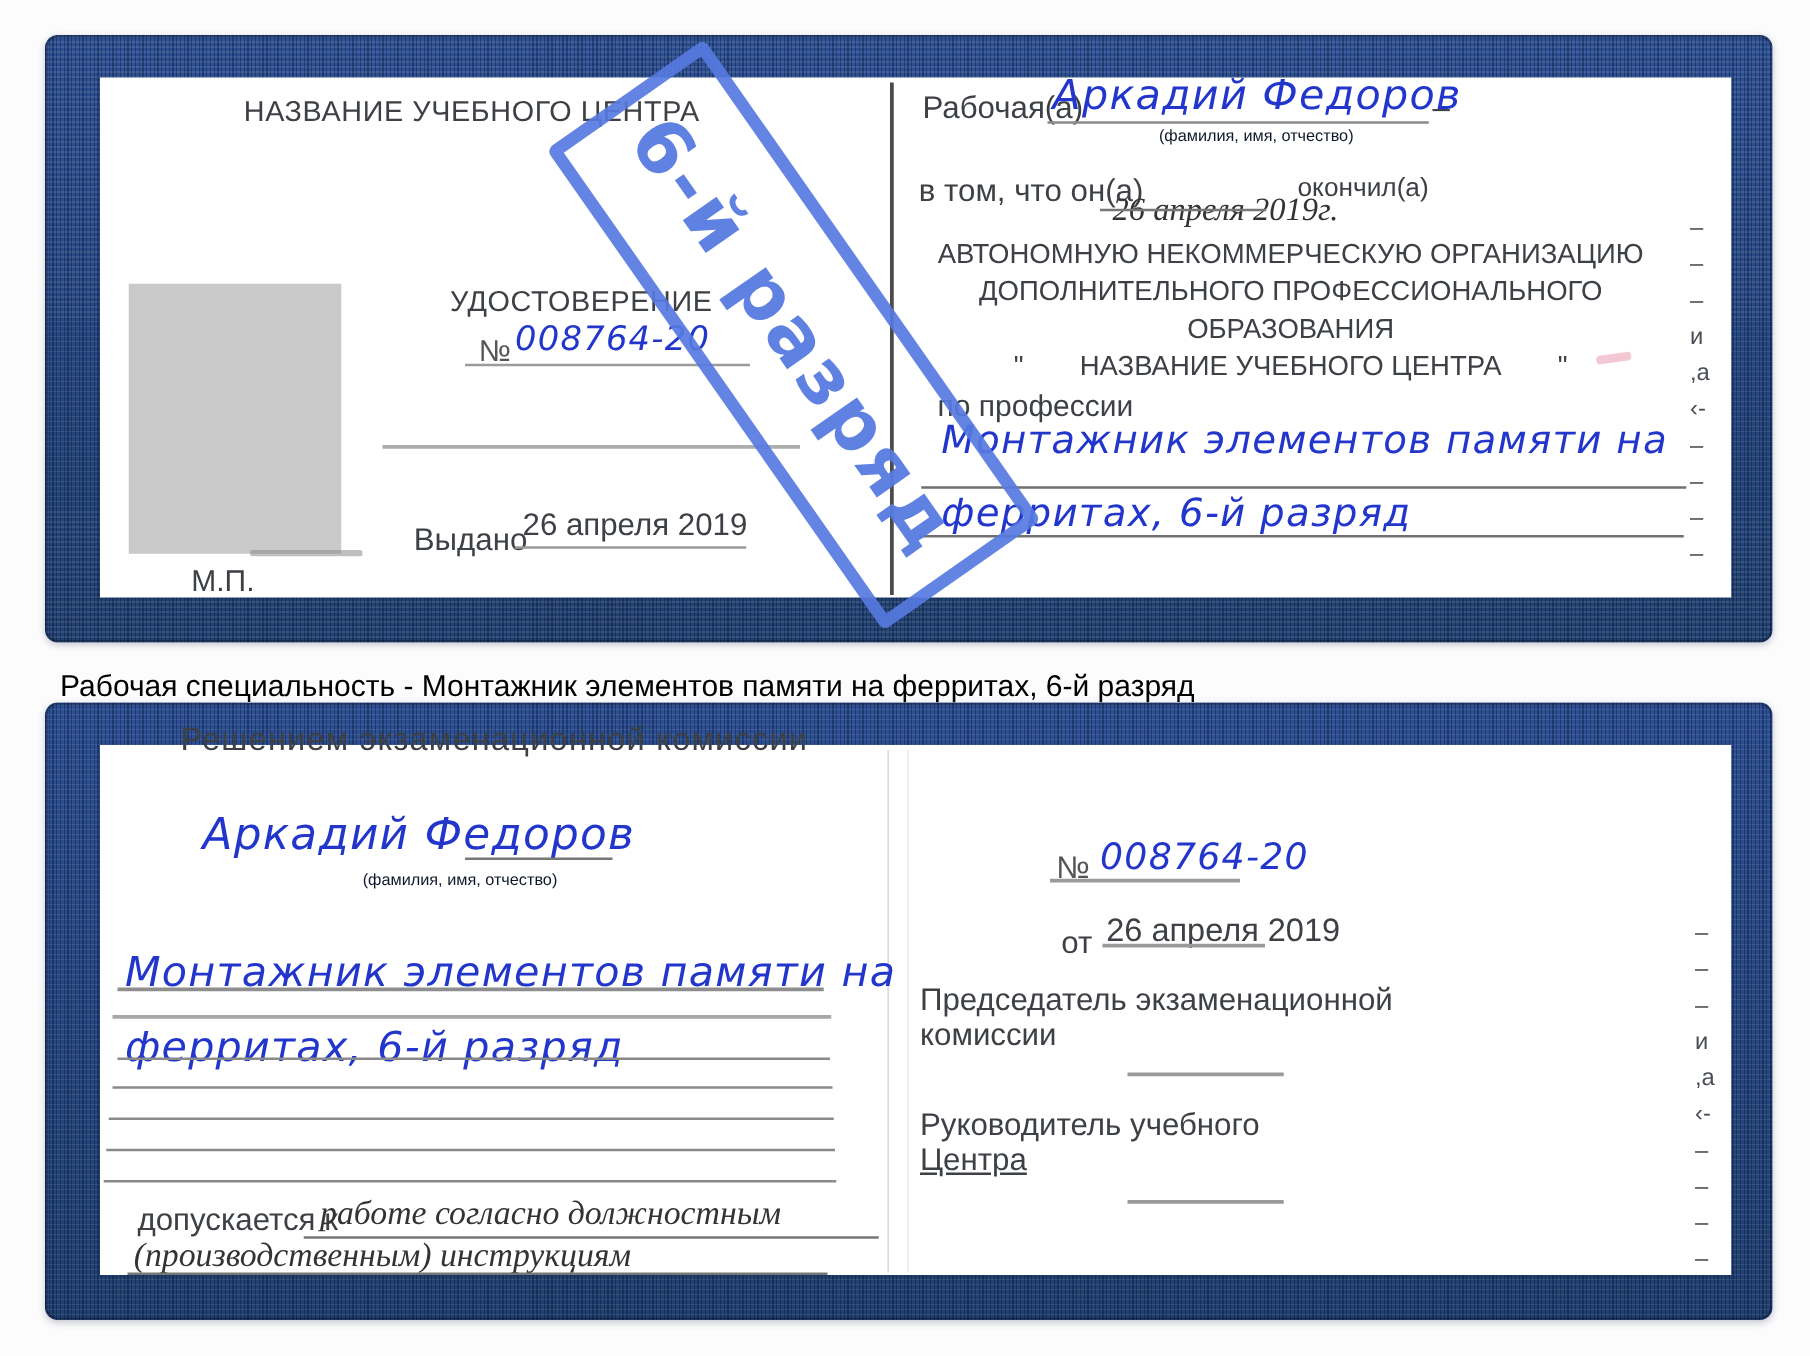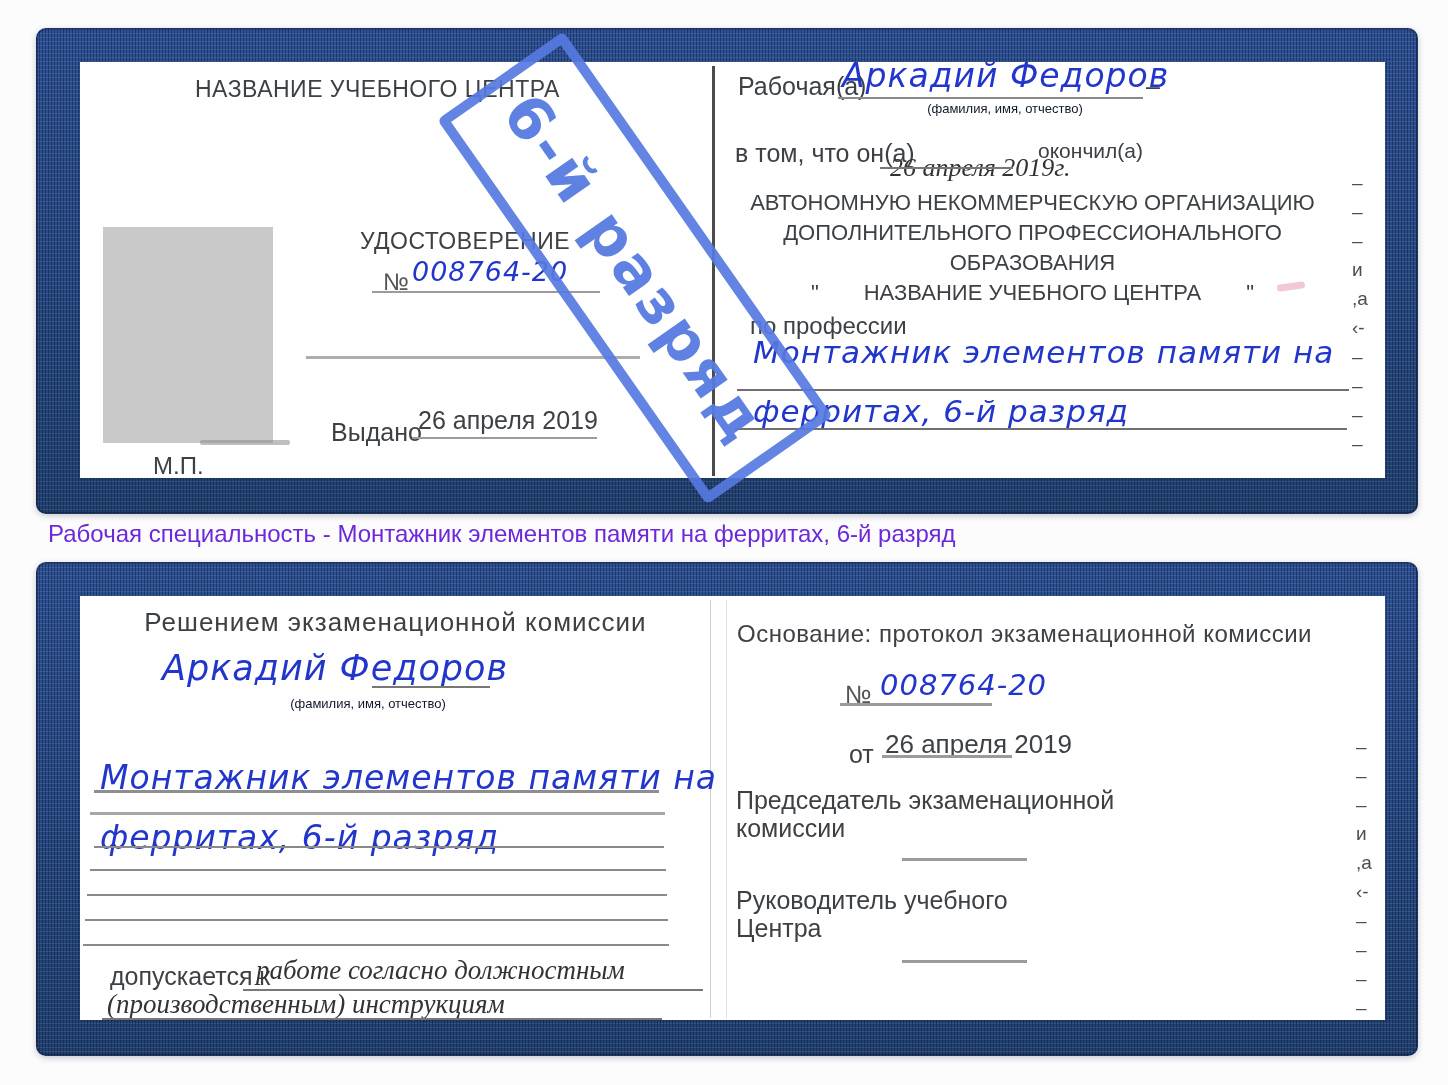--- a/index.html
+++ b/index.html
@@ -91,62 +91,61 @@
     <span>–</span>
     <span>–</span>
   </div>
 
   <div style="position:absolute;left:1277px;top:283px;width:28px;height:7px;background:rgba(231,130,160,.45);transform:rotate(-8deg);border-radius:3px;"></div>
 
   <div class="stamp">
     <span>6-й разряд</span>
   </div>
 
-  <div class="t" style="left:48px;top:520px;font-size:24px;color:#6d28d9;">Рабочая специальность - Монтажник элементов памяти на ферритах, 6-й разряд</div>
+  <div class="t" style="left:48px;top:536px;font-size:24px;color:#000000;">Рабочая специальность - Монтажник элементов памяти на ферритах, 6-й разряд</div>
 
   <div class="booklet" style="left:36px;top:562px;width:1382px;height:494px;"></div>
   <div class="sheet" style="left:80px;top:596px;width:1305px;height:424px;"></div>
   <div class="pgap" style="left:710px;top:600px;height:418px;"></div>
   <div class="pgap" style="left:726px;top:600px;height:418px;background:#e2e2e2;"></div>
 
-  <div class="t c" style="left:118px;top:607px;width:555px;font-size:26px;letter-spacing:1px;">Решением экзаменационной комиссии</div>
+  <div class="t c" style="left:118px;top:576px;width:555px;font-size:26px;letter-spacing:1px;">Решением экзаменационной комиссии</div>
   <div class="t hand" style="left:162px;top:648px;font-size:35px;">Аркадий Федоров</div>
   <div class="rule" style="left:372px;top:686px;width:118px;background:#777;"></div>
   <div class="t c hint" style="left:238px;top:696px;width:260px;font-size:13px;">(фамилия, имя, отчество)</div>
 
   <div class="t hand" style="left:100px;top:758px;font-size:33px;">Монтажник элементов памяти на</div>
   <div class="rule" style="left:94px;top:790px;width:565px;height:3px;background:#8e8e8e;"></div>
   <div class="rule" style="left:90px;top:812px;width:575px;height:3px;background:#a7a7a7;"></div>
   <div class="t hand" style="left:100px;top:818px;font-size:33px;">ферритах, 6-й разряд</div>
   <div class="rule" style="left:94px;top:846px;width:570px;background:#8a8a8a;"></div>
   <div class="rule" style="left:90px;top:869px;width:576px;background:#8a8a8a;"></div>
   <div class="rule" style="left:87px;top:894px;width:580px;background:#8a8a8a;"></div>
   <div class="rule" style="left:85px;top:919px;width:583px;background:#8a8a8a;"></div>
   <div class="rule" style="left:83px;top:944px;width:586px;background:#8a8a8a;"></div>
 
   <div class="t" style="left:110px;top:962px;font-size:25px;">допускается к</div>
   <div class="t seri" style="left:256px;top:955px;font-size:27px;">работе согласно должностным</div>
   <div class="rule" style="left:243px;top:989px;width:460px;background:#777;"></div>
   <div class="t seri" style="left:107px;top:989px;font-size:27px;">(производственным) инструкциям</div>
   <div class="rule" style="left:102px;top:1018px;width:560px;background:#777;"></div>
 
-  <div class="t" style="left:737px;top:620px;font-size:24px;letter-spacing:.5px;">Основание: протокол экзаменационной комиссии</div>
   <div class="t" style="left:845px;top:680px;font-size:25px;color:#555;">№</div>
   <div class="t hand" style="left:880px;top:668px;font-size:29px;">008764-20</div>
   <div class="rule" style="left:840px;top:703px;width:152px;height:3px;"></div>
   <div class="t" style="left:849px;top:740px;font-size:25px;">от</div>
   <div class="t" style="left:885px;top:729px;font-size:26px;">26 апреля 2019</div>
   <div class="rule" style="left:882px;top:755px;width:130px;height:3px;"></div>
 
   <div class="t" style="left:736px;top:786px;font-size:25px;">Председатель экзаменационной</div>
   <div class="t" style="left:736px;top:814px;font-size:25px;">комиссии</div>
   <div class="rule" style="left:902px;top:858px;width:125px;height:3px;"></div>
 
   <div class="t" style="left:736px;top:886px;font-size:25px;">Руководитель учебного</div>
-  <div class="t" style="left:736px;top:914px;font-size:25px;">Центра</div>
+  <div class="t" style="left:736px;top:914px;font-size:25px;text-decoration:underline;">Центра</div>
   <div class="rule" style="left:902px;top:960px;width:125px;height:3px;"></div>
 
   <div class="edge" style="left:1356px;top:732px;">
     <span>–</span>
     <span>–</span>
     <span>–</span>
     <span>и</span>
     <span>,а</span>
     <span>‹-</span>
     <span>–</span>

